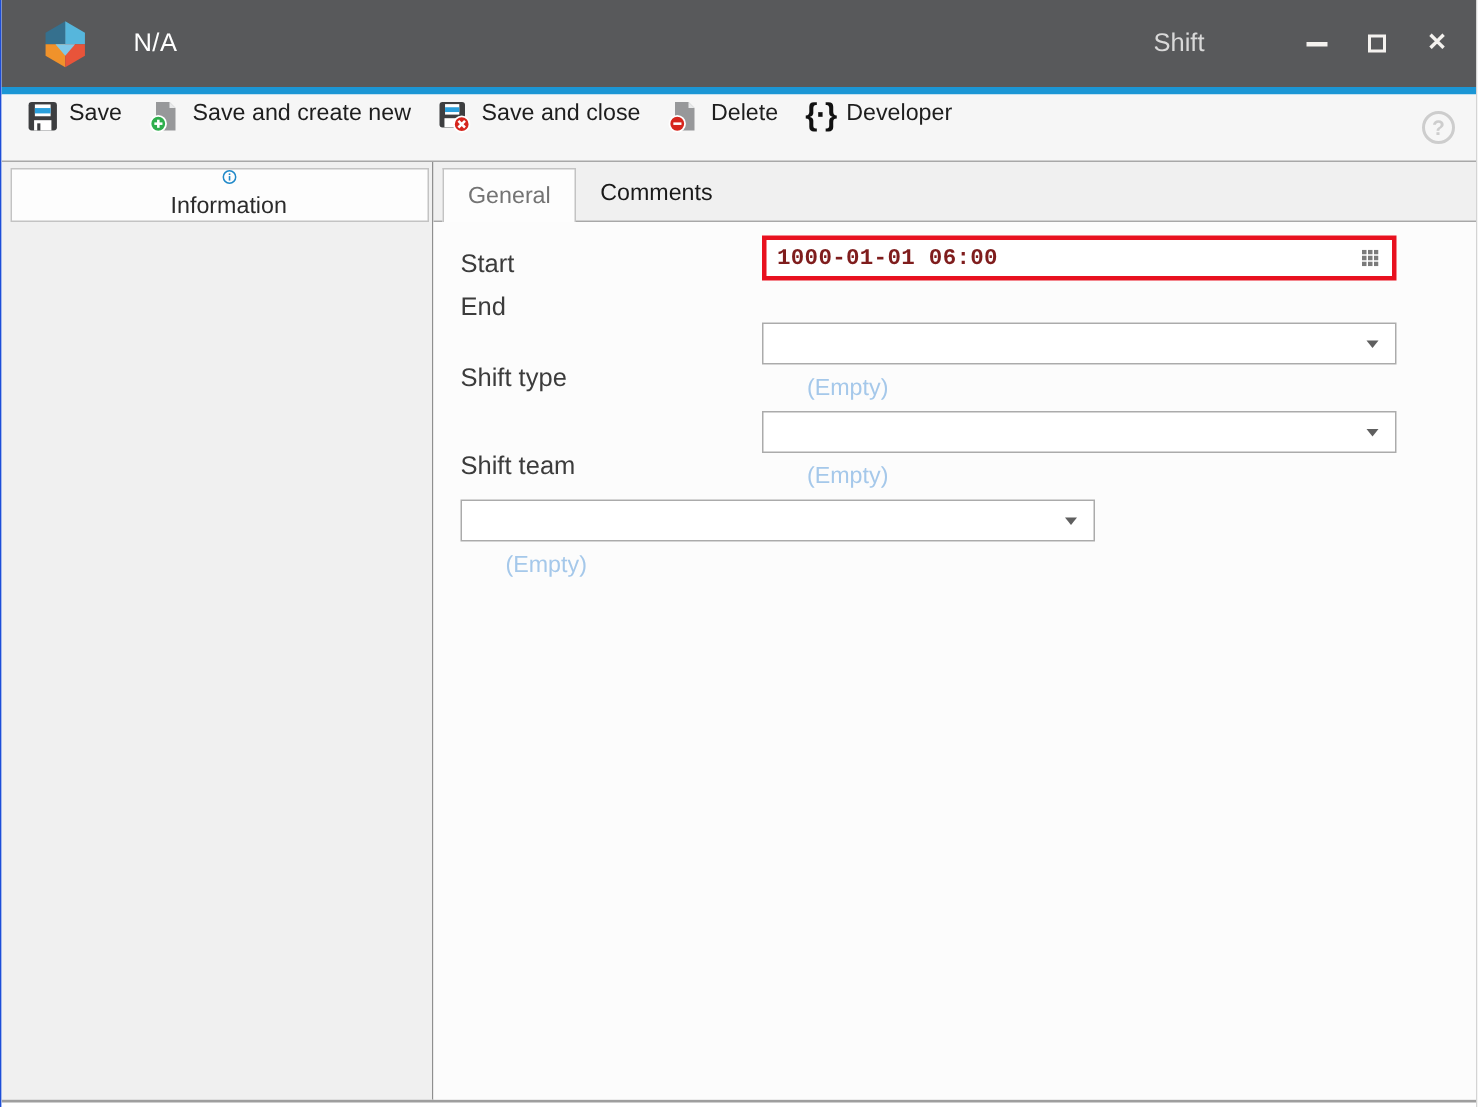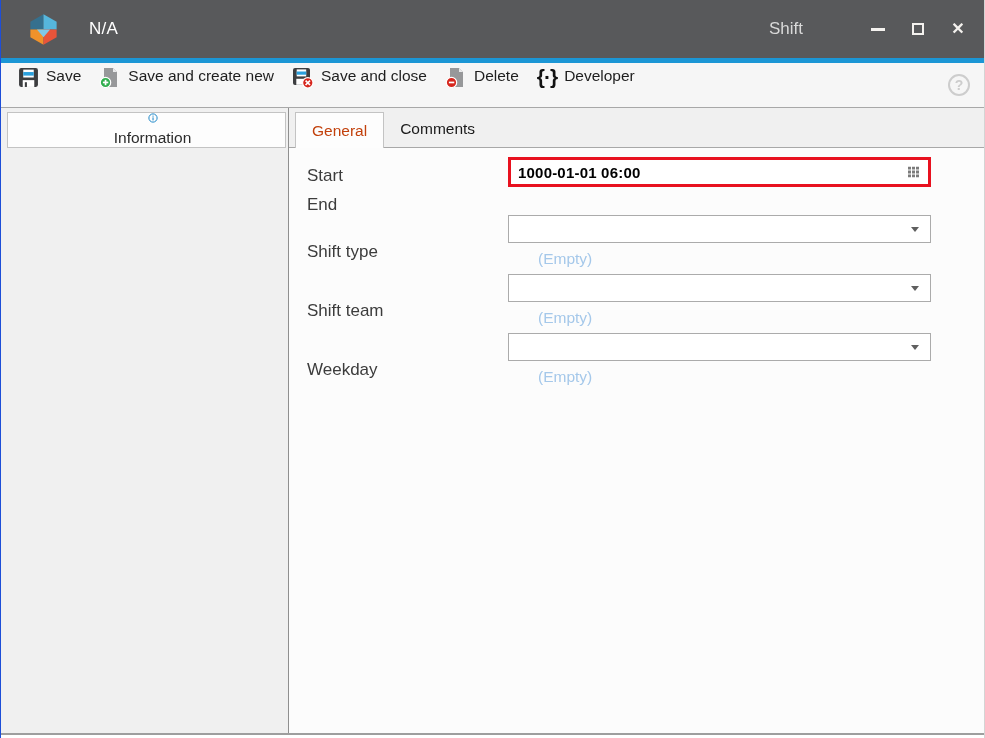--- a/index.html
+++ b/index.html
@@ -129,21 +129,21 @@
     font-size:15.5px;
     position:relative;
     z-index:2;
     cursor:default;
   }
   .tab.active {
     background:#fdfdfd;
     border:1px solid #c3c3c3;
     border-bottom:none;
     margin-bottom:-1px;
-    color:#c2410c;
+    color:#737373;
   }
   .tab.inactive { color:#1a1a1a; }
 
   .panel {
     flex:1;
     background:#fcfcfc;
     border-top:1px solid #a8a8a8;
     padding:9px 0 0 18px;
   }
 
@@ -165,23 +165,24 @@
     align-items:center;
   }
   .field.datetime {
     height:30px;
     border:3px solid #e8111f;
     margin-bottom:8px;
   }
   .field-value {
     font-size:15px;
     font-weight:700;
-    color:#000000;
+    color:#7f1d1d;
     padding-left:7px;
     letter-spacing:0.2px;
+    font-family:Liberation Mono, monospace;
   }
   .grid-icon { position:absolute; right:9px; top:50%; transform:translateY(-50%); display:block; line-height:0; }
 
   .field.dropdown {
     height:28px;
     border:1px solid #ababab;
   }
   .dd-arrow {
     position:absolute; right:11px; top:50%; transform:translateY(-40%);
     width:0; height:0;
@@ -351,21 +352,20 @@
           <div class="field-label">Shift team</div>
           <div class="field-stack">
             <div class="field dropdown">
               <span class="dd-arrow"></span>
             </div>
             <div class="empty-hint">(Empty)</div>
           </div>
         </div>
 
         <div class="form-row combo">
-          <div class="field-label">Weekday</div>
           <div class="field-stack">
             <div class="field dropdown">
               <span class="dd-arrow"></span>
             </div>
             <div class="empty-hint">(Empty)</div>
           </div>
         </div>
 
       </div>
     </div>

